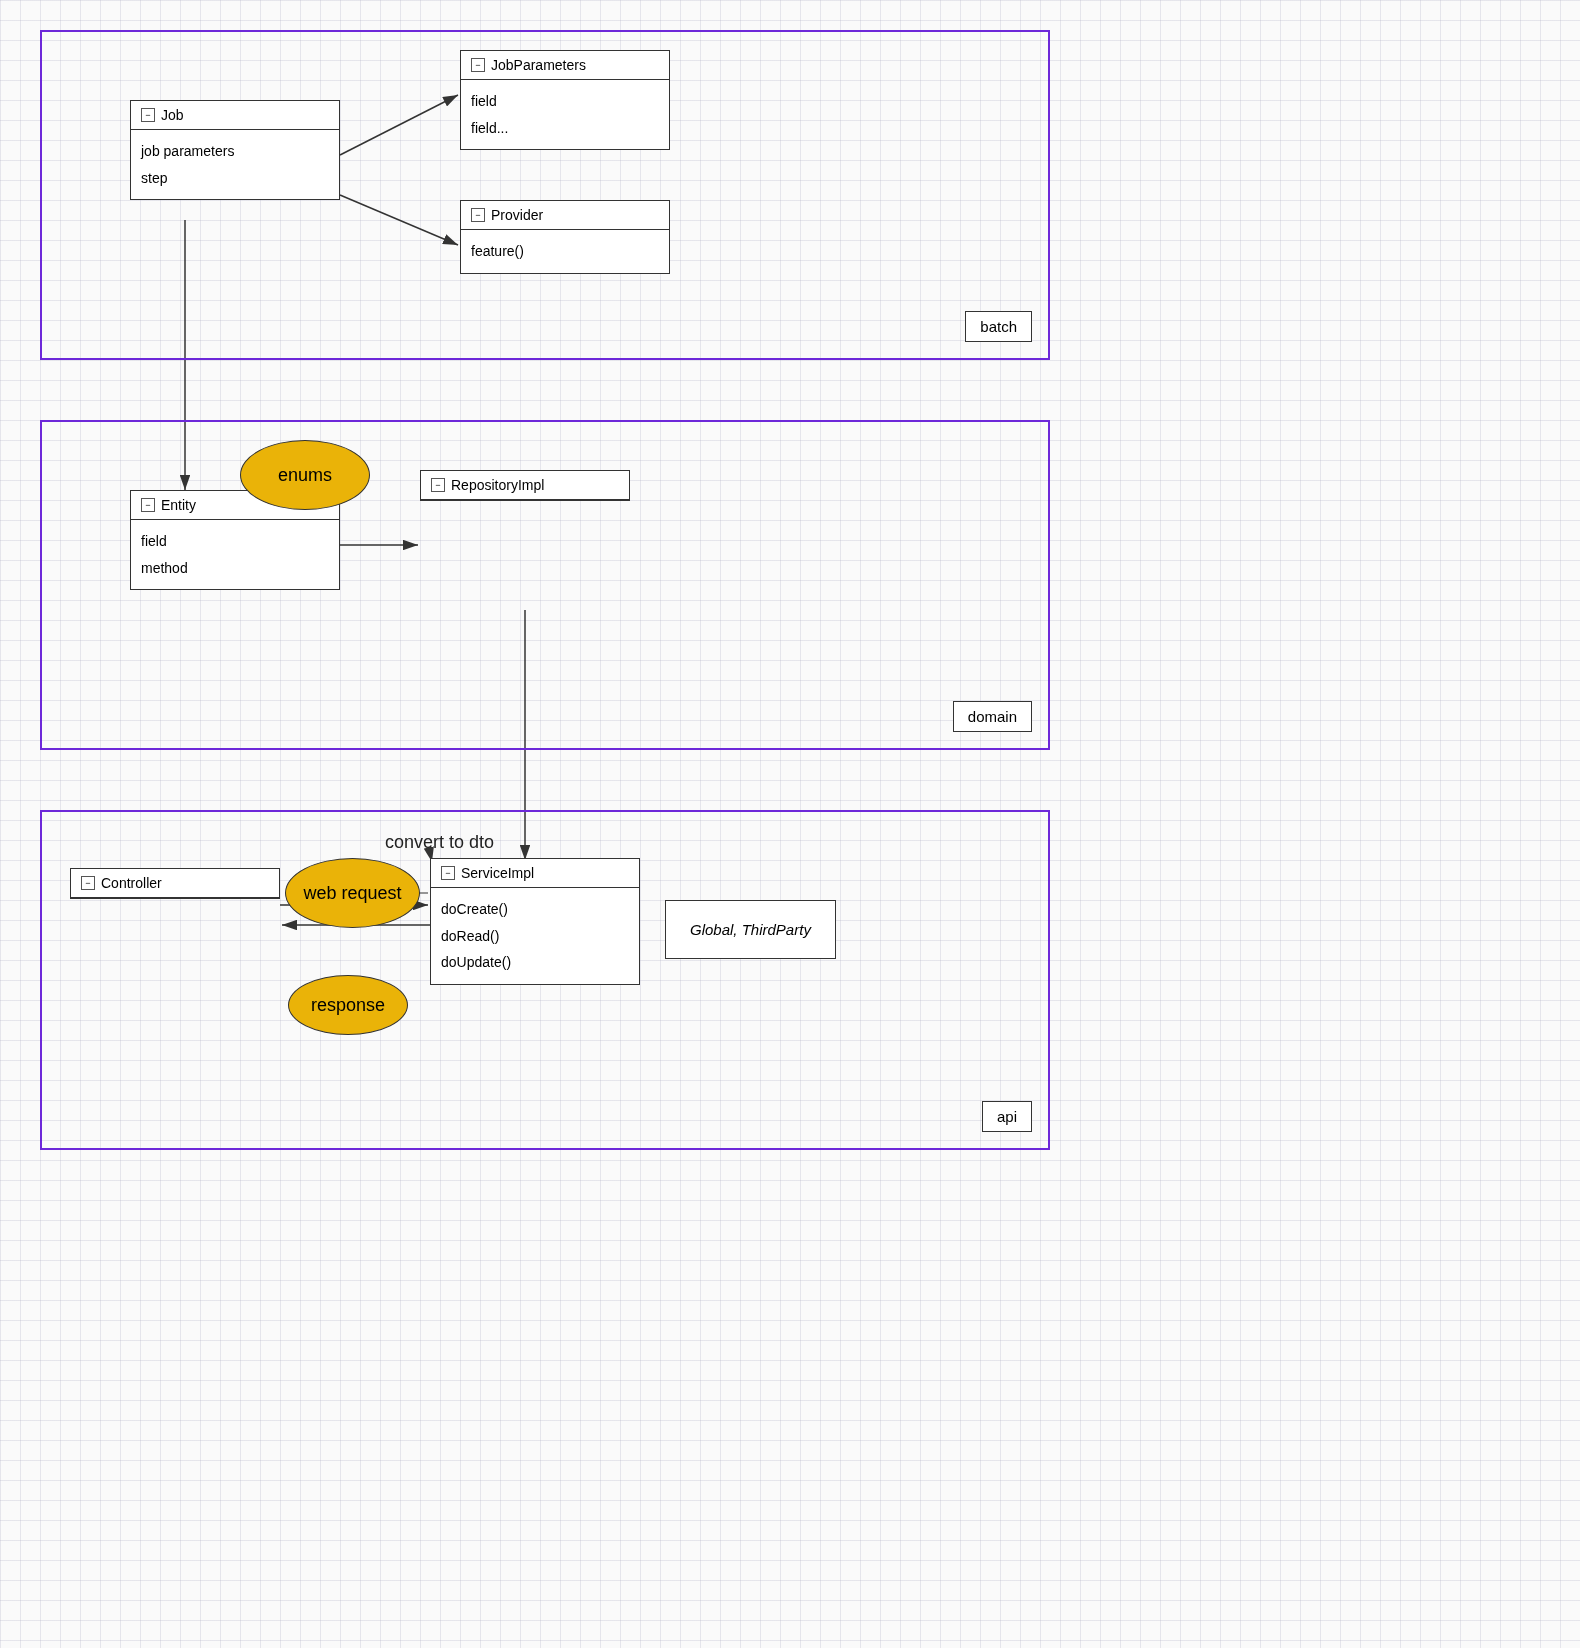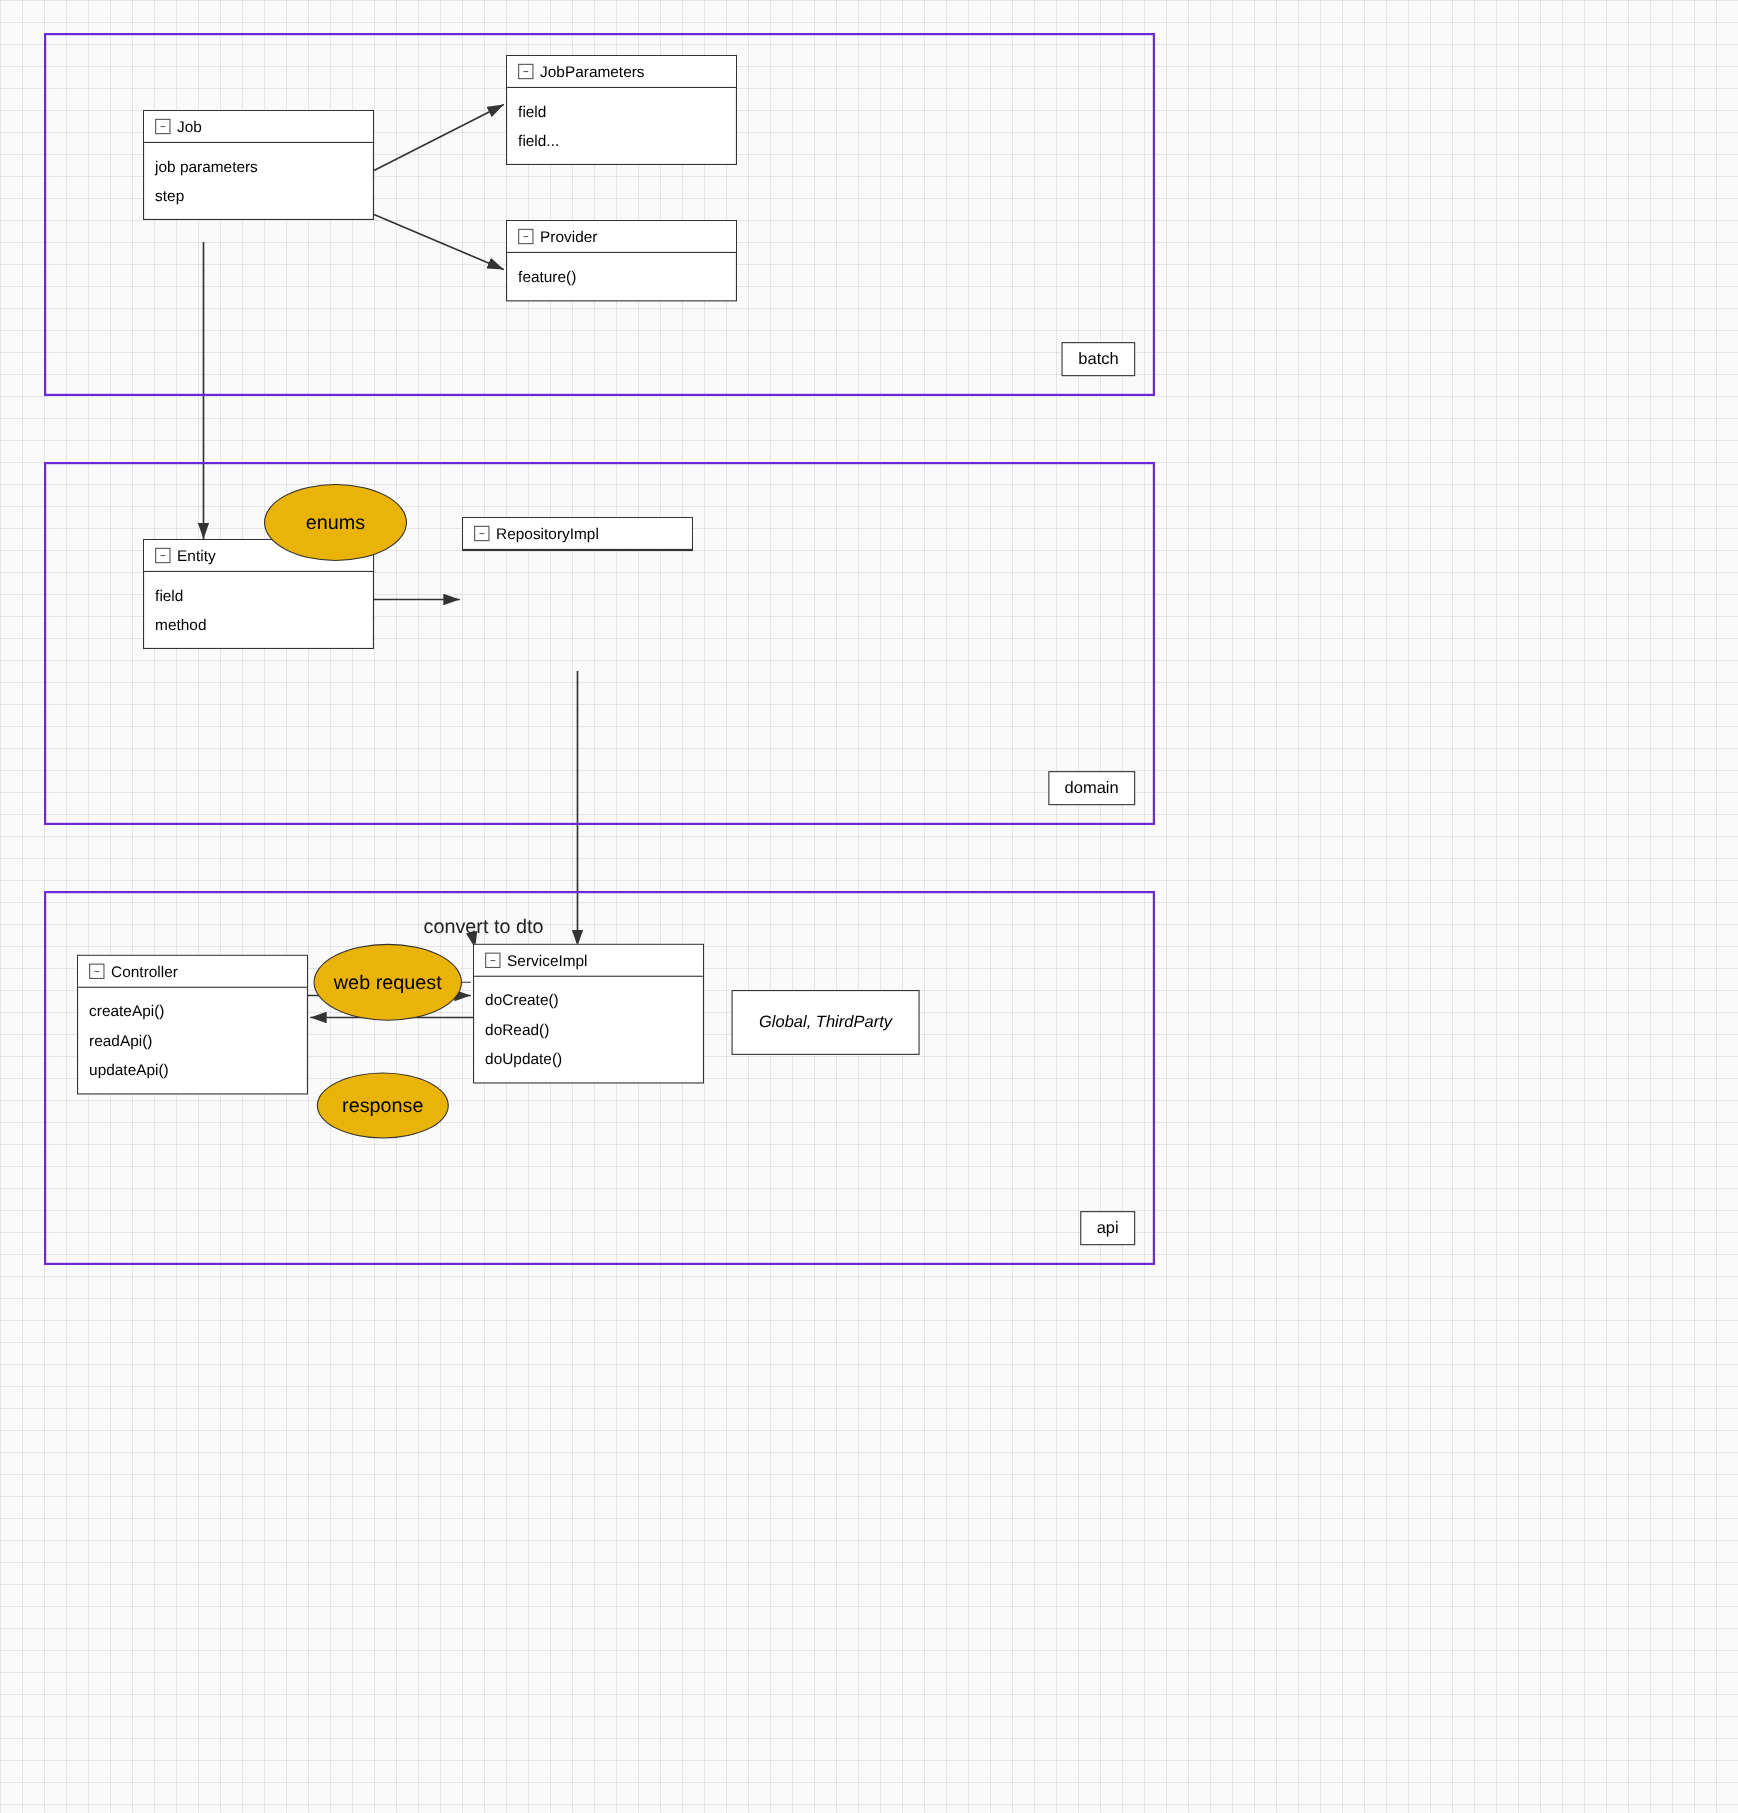--- a/index.html
+++ b/index.html
@@ -215,25 +215,20 @@
 
 <div class="uml-ellipse" style="left:240px; top:440px; width:130px; height:70px;">
   <span>enums</span>
 </div>
 
 <div class="uml-class" style="left:70px; top:868px; width:210px;">
   <div class="uml-class-header">
     <span class="icon">−</span>
     <span>Controller</span>
   </div>
-  <div class="uml-class-body">
-    <div>createApi()</div>
-    <div>readApi()</div>
-    <div>updateApi()</div>
-  </div>
 </div>
 
 <div class="uml-class" style="left:430px; top:858px; width:210px;">
   <div class="uml-class-header">
     <span class="icon">−</span>
     <span>ServiceImpl</span>
   </div>
   <div class="uml-class-body">
     <div>doCreate()</div>
     <div>doRead()</div>

